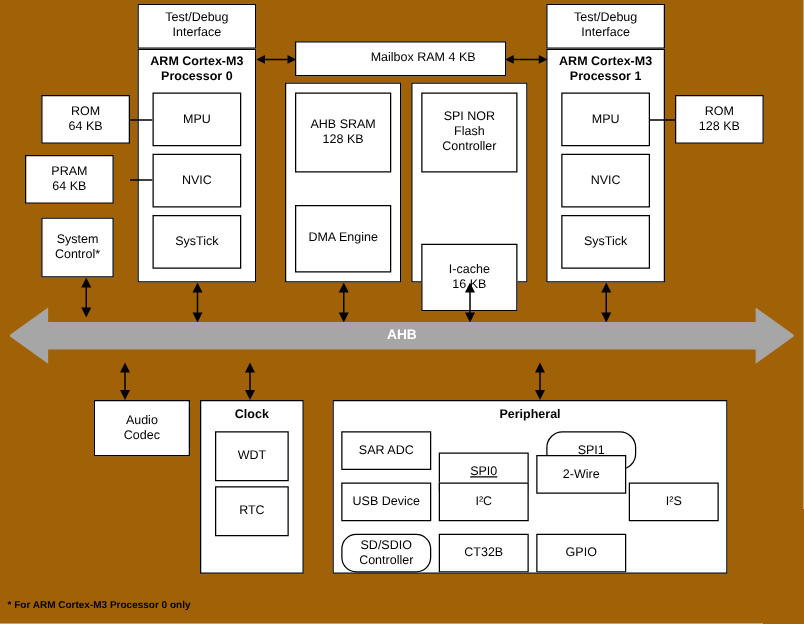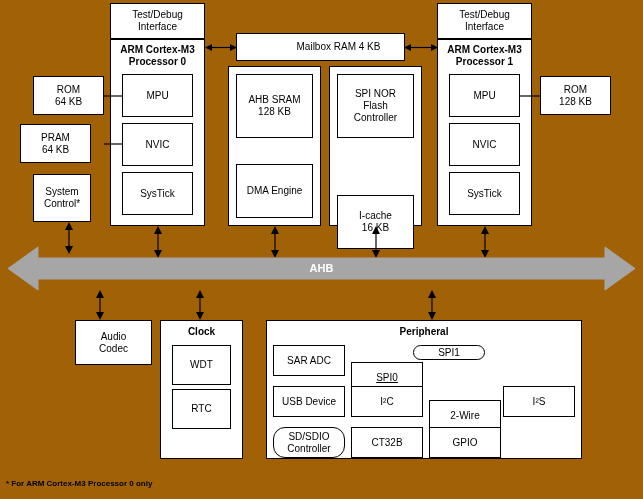--- a/index.html
+++ b/index.html
@@ -230,31 +230,31 @@
 
   <div class="box" style="left:266px; top:320px; width:316px; height:139px; display:block;"></div>
   <div class="grouptitle bold" style="left:266px; top:326px; width:316px;">Peripheral</div>
 
   <div class="box" style="left:273px; top:345px; width:72px; height:31px;">
     <span class="lbl">SAR ADC</span>
   </div>
   <div class="box" style="left:351px; top:362px; width:72px; height:31px;text-decoration:underline;">
     <span class="lbl">SPI0</span>
   </div>
-  <div class="box" style="left:413px; top:345px; width:72px; height:15px;border-radius:13px;">
+  <div class="box" style="left:437px; top:345px; width:72px; height:31px;border-radius:13px;">
     <span class="lbl">SPI1</span>
   </div>
 
   <div class="box" style="left:273px; top:386px; width:72px; height:31px;">
     <span class="lbl">USB Device</span>
   </div>
   <div class="box" style="left:351px; top:386px; width:72px; height:31px;">
     <span class="lbl">I²C</span>
   </div>
-  <div class="box" style="left:429px; top:400px; width:72px; height:31px;">
+  <div class="box" style="left:429px; top:364px; width:72px; height:31px;">
     <span class="lbl">2-Wire</span>
   </div>
   <div class="box" style="left:503px; top:386px; width:72px; height:31px;">
     <span class="lbl">I²S</span>
   </div>
 
   <div class="box" style="left:273px; top:427px; width:72px; height:31px;border-radius:12px;">
     <span class="lbl">SD/SDIO
 Controller</span>
   </div>

